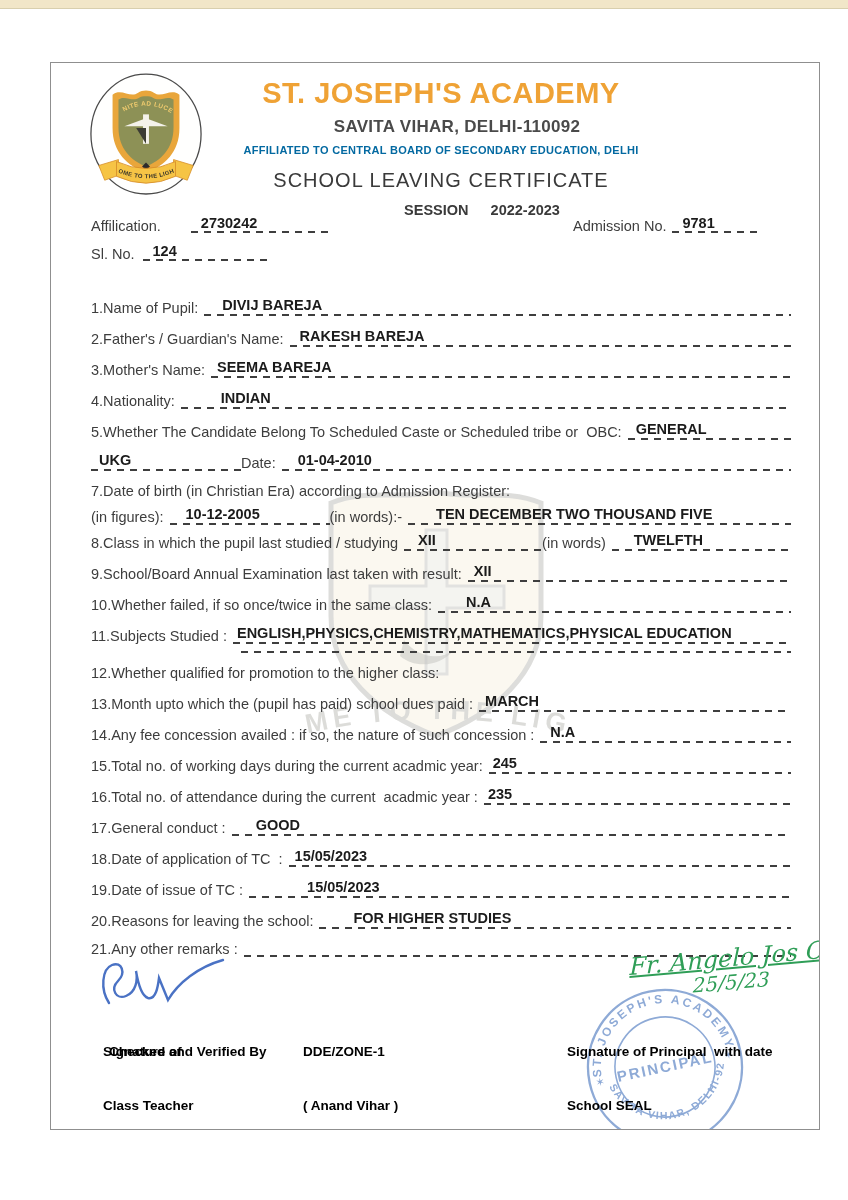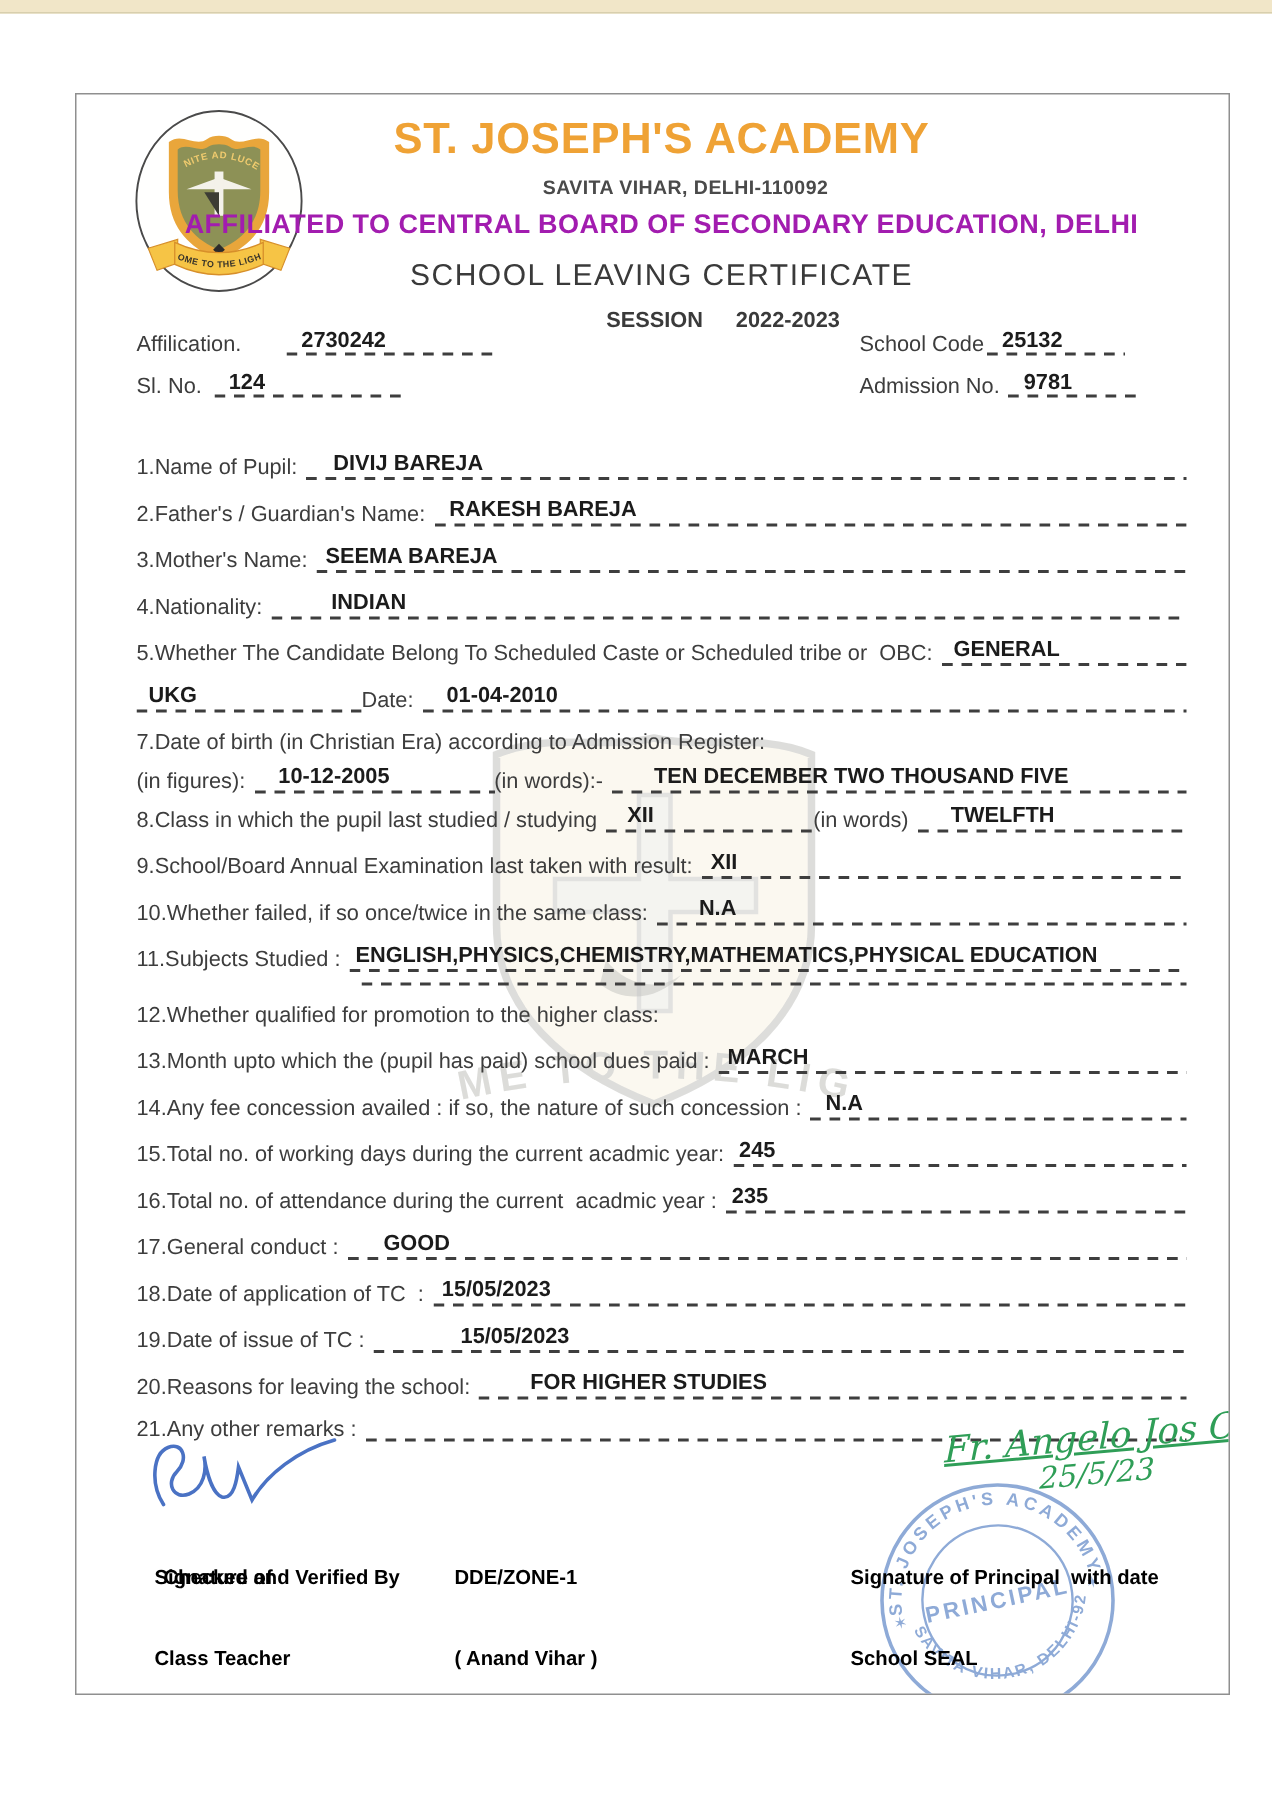--- a/index.html
+++ b/index.html
@@ -12,22 +12,22 @@
     background:#fff; border:1.5px solid #8f8f8f; overflow:hidden; }
 
   
   .watermark { position:absolute; left:215px; top:415px; width:340px; height:280px; z-index:0; opacity:.95; }
 
   
   .content { position:relative; z-index:1; padding:0 28px 0 40px; }
   .logo { position:absolute; left:36px; top:8px; width:118px; height:128px; }
   .hdr { text-align:center; padding-top:14px; }
   .school-name { font-size:29px; font-weight:bold; color:#efa235; letter-spacing:.5px; }
-  .addr { margin-top:7px; font-size:13px; font-weight:bold; color:#4a4a4a; letter-spacing:.3px;margin-left:32px; }
-  .affl { margin-top:7px; font-size:18px; font-weight:bold; color:#a21caf; letter-spacing:.3px; }
+  .addr { margin-top:7px; font-size:17px; font-weight:bold; color:#4a4a4a; letter-spacing:.3px;margin-left:32px; }
+  .affl { margin-top:7px; font-size:11px; font-weight:bold; color:#0369a1; letter-spacing:.3px; }
   .cert-title { margin-top:13px; font-size:20px; font-weight:normal; color:#3a3a3a; letter-spacing:1px; }
 
   
   .meta-grid { display:flex; margin-top:10px; font-size:14.5px; color:#3d3d3d; }
   .meta-left { width:300px; padding-top:13px; }
   .meta-center { flex:1; text-align:center; font-weight:bold; color:#3a3a3a; }
   .meta-center .sess-label { font-weight:600; margin-right:22px; }
   .meta-right { width:218px; padding-top:13px; }
   .meta-row { display:flex; align-items:flex-end; margin-bottom:9px; white-space:pre; }
   .meta-fill { position:relative; display:inline-block; font-weight:bold; color:#1c1c1c;
@@ -121,24 +121,20 @@
           <div class="meta-row">
             <span>Sl. No.</span>
             <span class="meta-fill" style="width:126px;margin-left:8px;">124</span>
           </div>
         </div>
         <div class="meta-center">
           <span class="sess-label">SESSION</span><span>2022-2023</span>
         </div>
         <div class="meta-right">
           <div class="meta-row">
-            <span>School Code</span>
-            <span class="meta-fill" style="width:92px;margin-left:2px;">25132</span>
-          </div>
-          <div class="meta-row">
             <span>Admission No.</span>
             <span class="meta-fill" style="width:86px;margin-left:6px;">9781</span>
           </div>
         </div>
       </div>
 
       <div class="fields">
           <div class="field-row">
             <span class="field-label">1.Name of Pupil:</span>
             <span class="field-fill"><span class="field-value" style="padding-left: 18px;">DIVIJ BAREJA</span></span>

